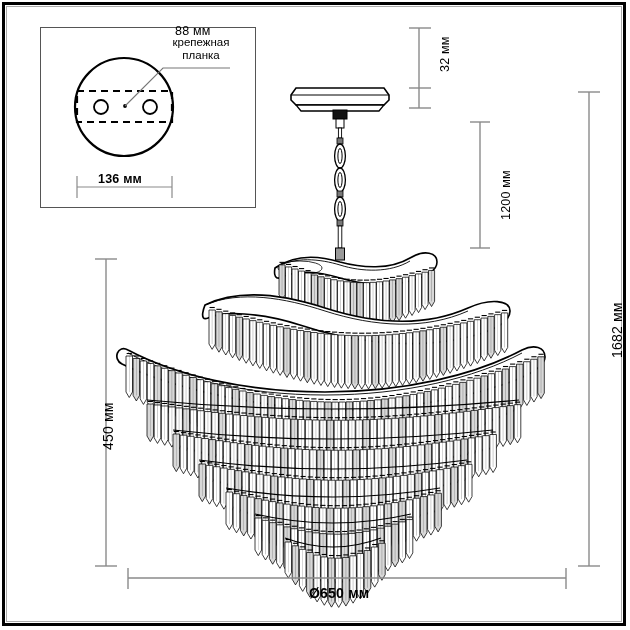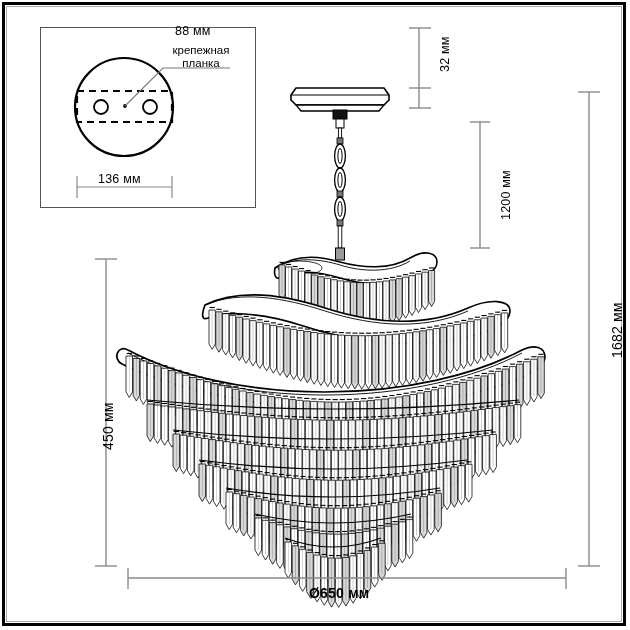--- a/index.html
+++ b/index.html
@@ -1856,20 +1856,20 @@
 
     <g stroke="#8a8a8a" stroke-width="1.2" fill="none">
       <line x1="77" y1="187" x2="172" y2="187"></line>
       <line x1="77" y1="176" x2="77" y2="198"></line>
       <line x1="172" y1="176" x2="172" y2="198"></line>
     </g>
   </svg>
 
   <div class="dim-label" style="left:175px; top:24px;">88 мм</div>
 
-  <div class="callout-text" style="left:152px; top:44px; width:98px;">
+  <div class="callout-text" style="left:152px; top:36px; width:98px;">
     <div>крепежная</div>
     <div>планка</div>
   </div>
 
-  <div class="dim-label" style="left:98px; top:172px;">136 мм</div>
+  <div class="dim-label" style="left:98px; top:172px;font-weight:bold;">136 мм</div>
 
 </div>
 
 </body></html>

